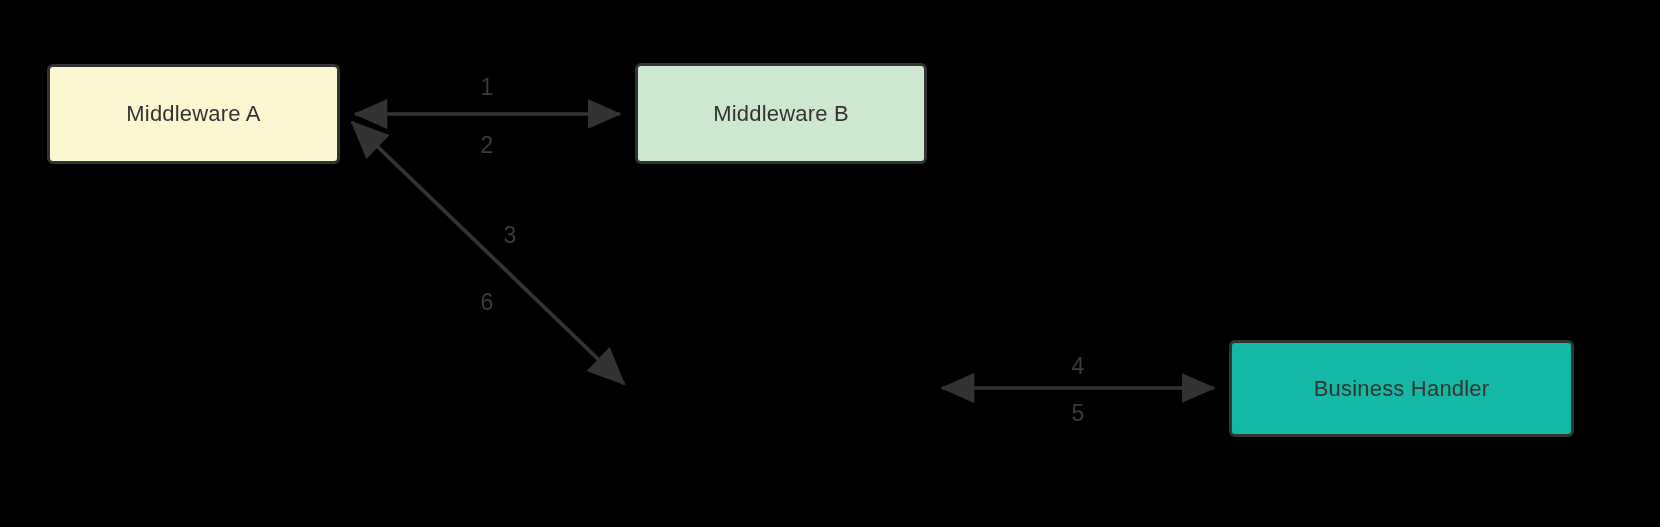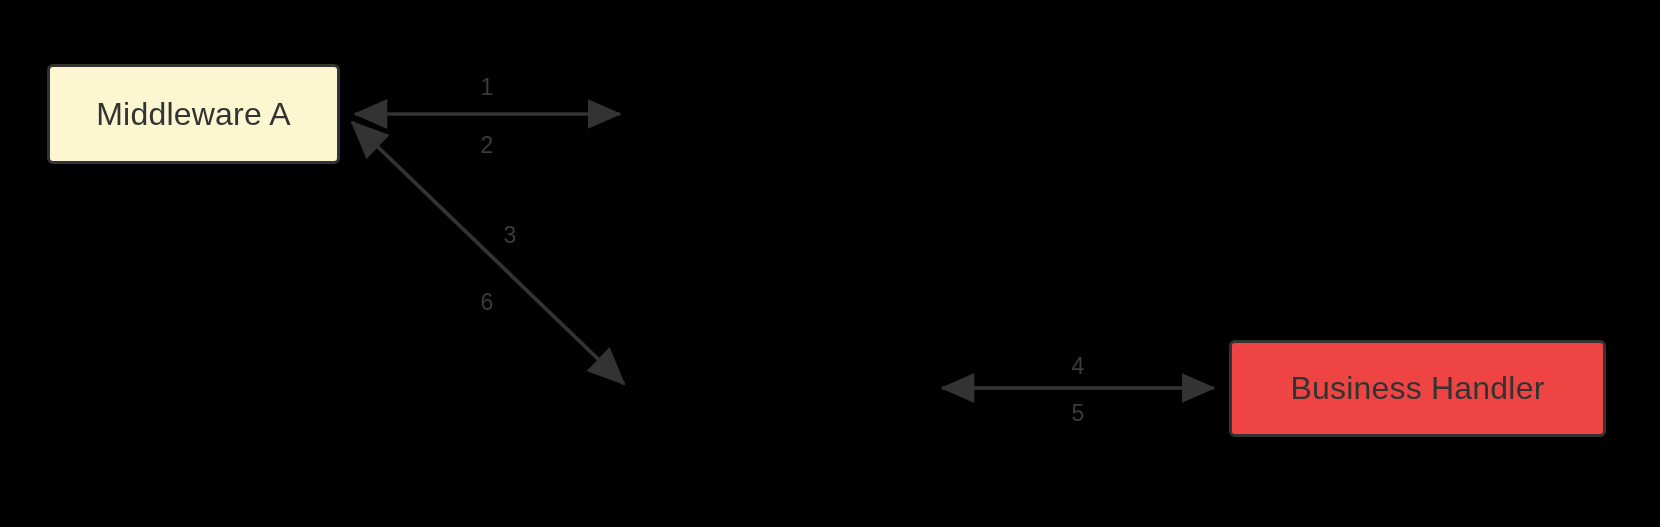--- a/index.html
+++ b/index.html
@@ -27,21 +27,21 @@
     pointer-events: none;
   }
   .node {
     position: absolute;
     box-sizing: border-box;
     border: 3px solid #333333;
     border-radius: 6px;
     display: flex;
     align-items: center;
     justify-content: center;
-    font-size: 32px;
+    font-size: 22px;
     color: #333333;
     letter-spacing: 0.2px;
     font-family: "Liberation Sans", sans-serif;
     white-space: nowrap;
   }
   .edge-label {
     position: absolute;
     transform: translate(-50%, -50%);
     font-size: 23px;
     color: #3b3b3b;
@@ -69,23 +69,26 @@
 
     <line x1="352" y1="122" x2="624" y2="384" stroke="#333333" stroke-width="3.8" marker-start="url(#arrow-start)" marker-end="url(#arrow-end)"></line>
 
     <line x1="942" y1="388" x2="1214" y2="388" stroke="#333333" stroke-width="3.4" marker-start="url(#arrow-start)" marker-end="url(#arrow-end)"></line>
   </svg>
 
   <div class="node" style="left:47px; top:64px; width:293px; height:100px; background:#FCF7D0;">
     <span>Middleware A</span>
   </div>
 
+  <div class="node" style="left:635px; top:63px; width:292px; height:101px; background:#CDE8CF;">
+    <span>Middleware B</span>
+  </div>
 
 
-  <div class="node" style="left:1229px; top:340px; width:377px; height:97px; background:#ef4444;">
+  <div class="node" style="left:1229px; top:340px; width:345px; height:97px; background:#14b8a6;">
     <span>Business Handler</span>
   </div>
 
   <div class="edge-label" style="left:487px; top:87px;">1</div>
 
   <div class="edge-label" style="left:487px; top:145px;">2</div>
 
   <div class="edge-label" style="left:510px; top:235px;">3</div>
 
   <div class="edge-label" style="left:487px; top:302px;">6</div>

